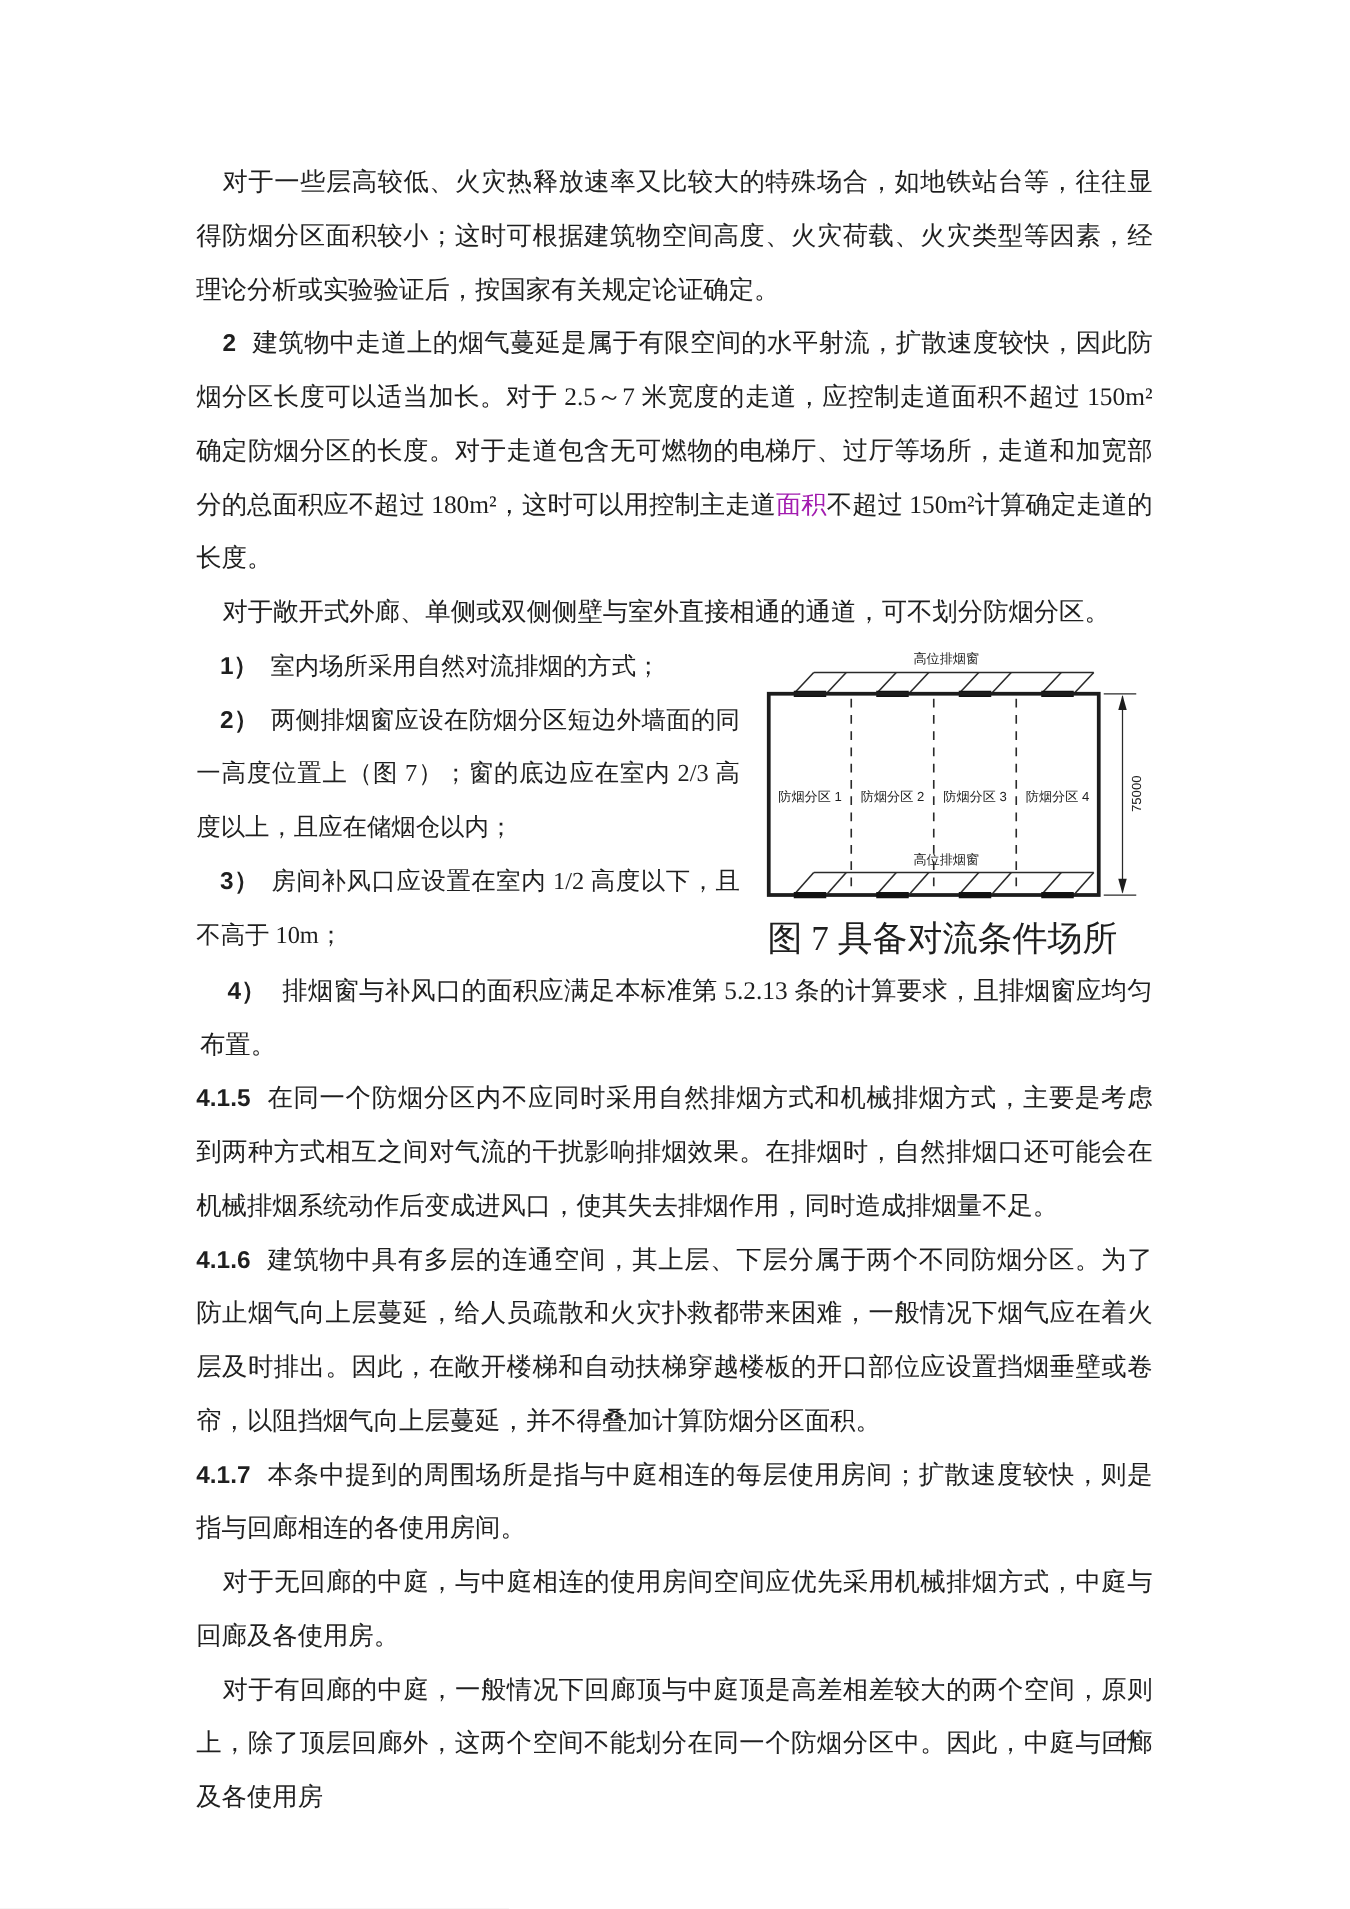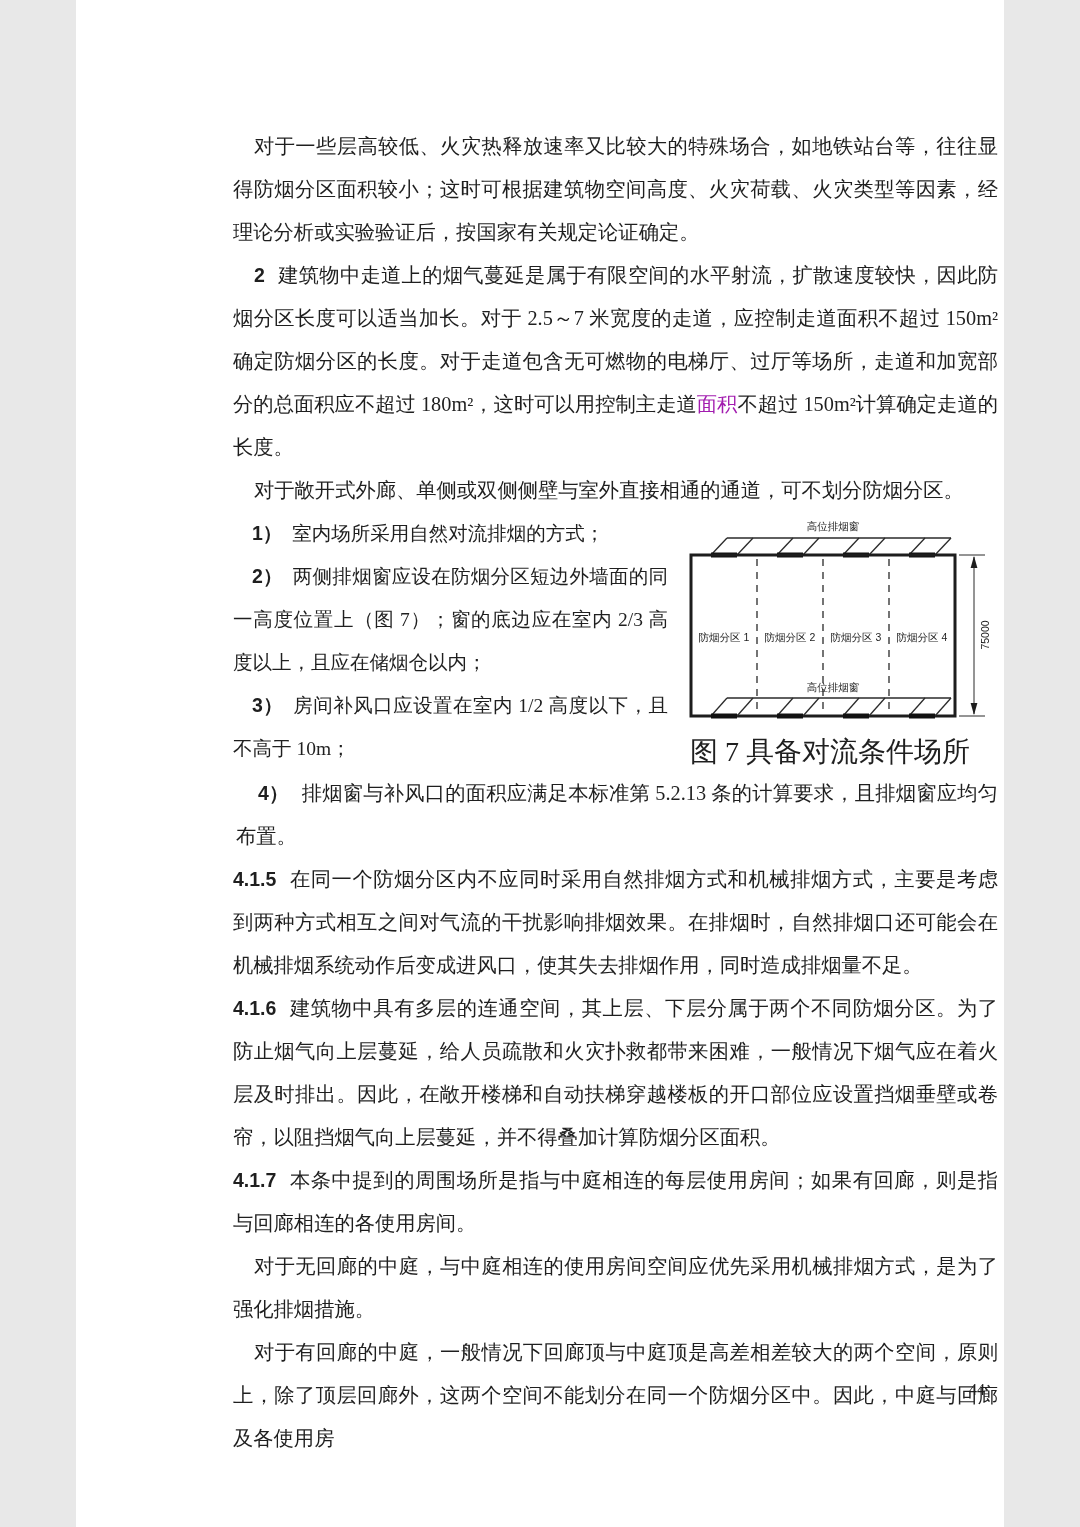--- a/index.html
+++ b/index.html
@@ -1,18 +1,18 @@
 <!DOCTYPE html>
 <html><head>
 <meta charset="utf-8">
 <style>
   html,body{margin:0;padding:0;background:#e8e8e8;}
   .page{
     position:relative;
-    width:928px;height:1527px;
+    width:1080px;height:1527px;
     background:#ffffff;
     margin:0 auto;
     font-family:"Liberation Serif","DejaVu Serif",serif;
     color:#1f1f1f;
     overflow:hidden;
   }
   .content{
     position:absolute;
     left:157px;top:125px;
     width:765px;
@@ -150,22 +150,22 @@
     <p class="lvl-item"><span class="num gap-sm">2）</span><span>两侧排烟窗应设在防烟分区短边外墙面的同一高度位置上（图 7）；窗的底边应在室内 2/3 高度以上，且应在储烟仓以内；</span></p>
 
     <p class="lvl-item"><span class="num gap-sm">3）</span><span>房间补风口应设置在室内 1/2 高度以下，且不高于 10m；</span></p>
 
     <p class="item4"><span class="num gap-md">4）</span><span>排烟窗与补风口的面积应满足本标准第 5.2.13 条的计算要求，且排烟窗应均匀布置。</span></p>
 
     <p><span class="num gap-md">4.1.5</span><span>在同一个防烟分区内不应同时采用自然排烟方式和机械排烟方式，主要是考虑到两种方式相互之间对气流的干扰影响排烟效果。在排烟时，自然排烟口还可能会在机械排烟系统动作后变成进风口，使其失去排烟作用，同时造成排烟量不足。</span></p>
 
     <p><span class="num gap-md">4.1.6</span><span>建筑物中具有多层的连通空间，其上层、下层分属于两个不同防烟分区。为了防止烟气向上层蔓延，给人员疏散和火灾扑救都带来困难，一般情况下烟气应在着火层及时排出。因此，在敞开楼梯和自动扶梯穿越楼板的开口部位应设置挡烟垂壁或卷帘，以阻挡烟气向上层蔓延，并不得叠加计算防烟分区面积。</span></p>
 
-    <p><span class="num gap-md">4.1.7</span><span>本条中提到的周围场所是指与中庭相连的每层使用房间；如果有回廊，则是指与回廊相连的各使用房间。</span></p>
+    <p><span class="num gap-md">4.1.7</span><span>本条中提到的周围场所是指与中庭相连的每层使用房间；扩散速度较快，则是指与回廊相连的各使用房间。</span></p>
 
-    <p class="indent1">对于无回廊的中庭，与中庭相连的使用房间空间应优先采用机械排烟方式，是为了强化排烟措施。</p>
+    <p class="indent1">对于无回廊的中庭，与中庭相连的使用房间空间应优先采用机械排烟方式，中庭与回廊及各使用房。</p>
 
     <p class="indent1">对于有回廊的中庭，一般情况下回廊顶与中庭顶是高差相差较大的两个空间，原则上，除了顶层回廊外，这两个空间不能划分在同一个防烟分区中。因此，中庭与回廊及各使用房</p>
 
   </div>
 
   <div class="pagenum">44</div>
 </div>
 
 </body></html>

